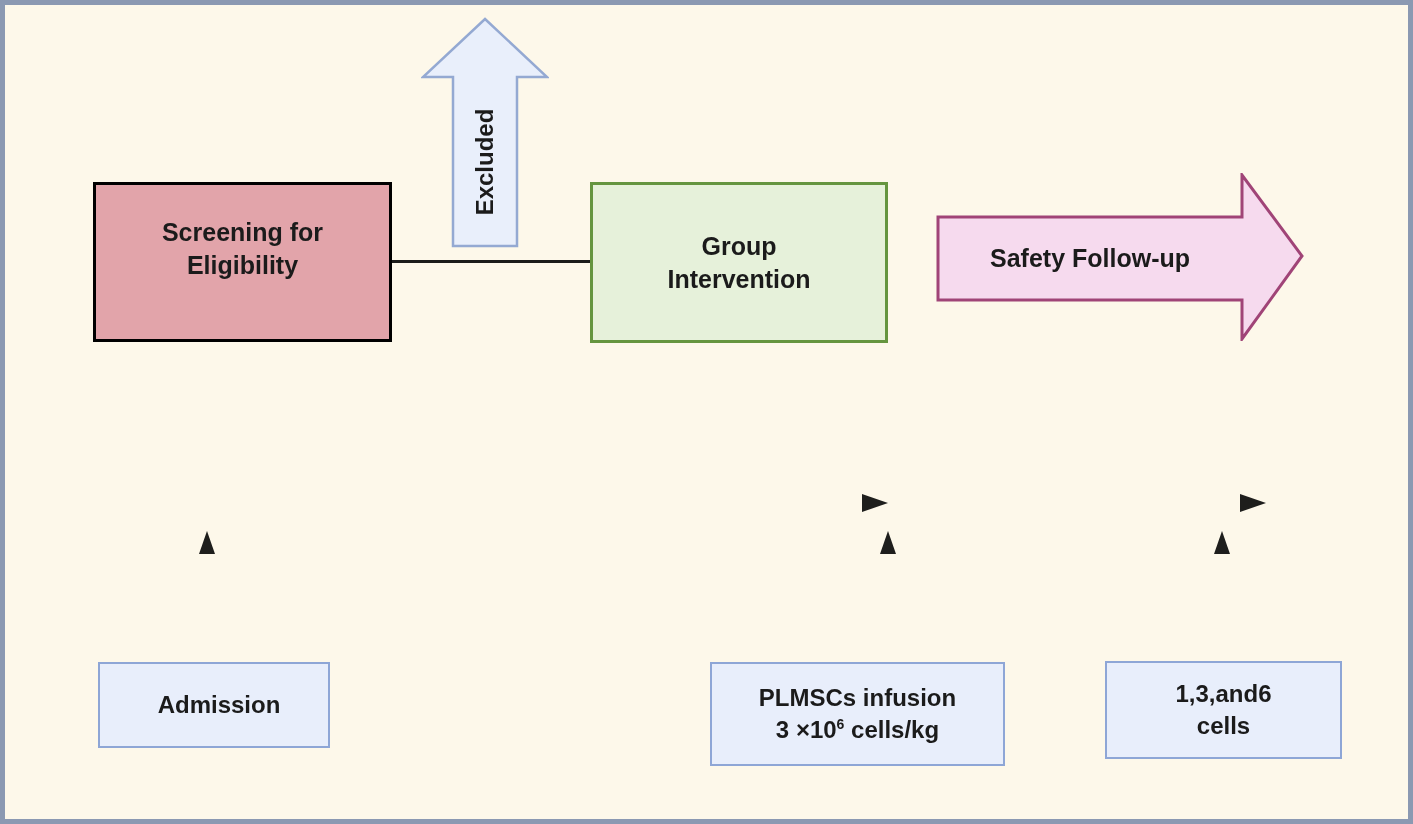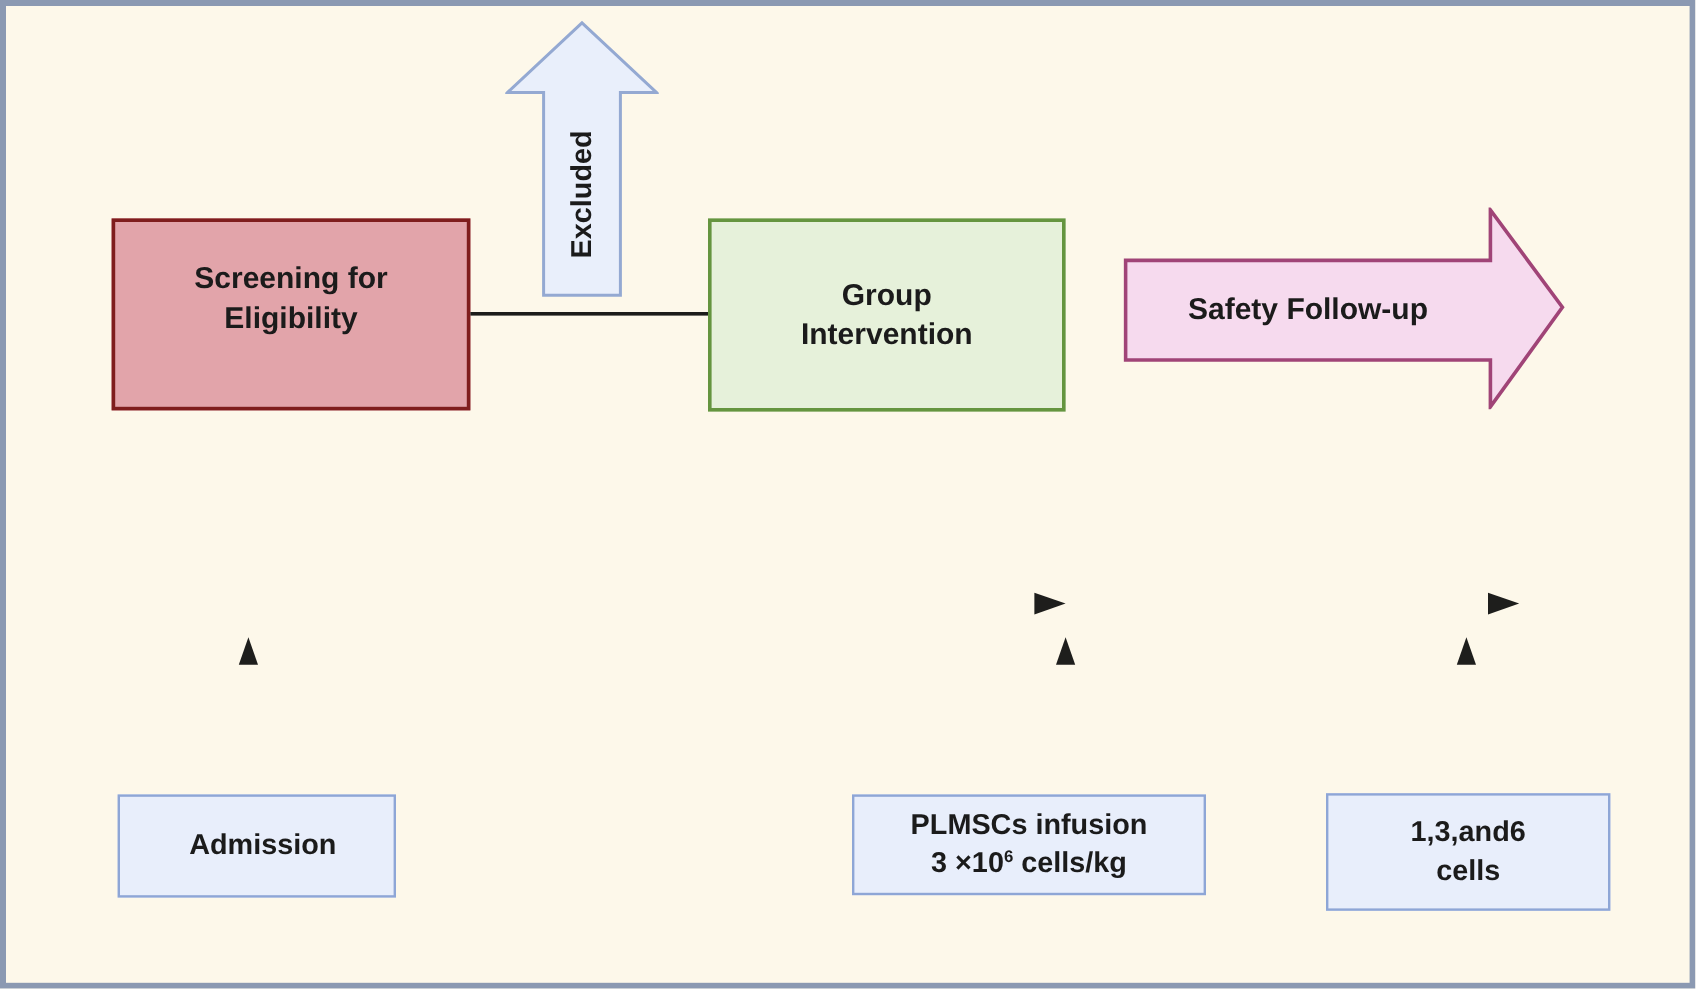--- a/index.html
+++ b/index.html
@@ -16,21 +16,21 @@
     border:5px solid #8b99b2;
     pointer-events:none;
     box-sizing:border-box;
   }
   .abs{position:absolute;box-sizing:border-box;}
   .flexc{display:flex;align-items:center;justify-content:center;text-align:center;}
   .bold{font-weight:700;}
 
   .screening-box{
     left:93px;top:182px;width:299px;height:160px;
-    background:#e2a4aa;border:3px solid #7f1d1d;
+    background:#e2a4aa;border:3px solid #000000;
     font-size:25px;line-height:33px;
     padding-bottom:26px;
   }
   .connector{
     left:392px;top:260px;width:198px;height:3px;
     background:#1c1c1a;
   }
   .excluded-arrow-svg{left:421px;top:17px;}
   .excluded-label-wrap{
     left:453px;top:77px;width:64px;height:169px;
@@ -54,21 +54,21 @@
   .timeline-svg-2{left:908px;top:489px;}
   .v-arrow-1{left:194px;top:528px;}
   .v-arrow-2{left:875px;top:528px;}
   .v-arrow-3{left:1209px;top:528px;}
 
   .info-box{
     background:#e8eefb;border:2.5px solid #8ea6d6;
     font-size:24px;line-height:32px;font-weight:700;
   }
   .admission-box{left:98px;top:662px;width:232px;height:86px;padding-left:10px;}
-  .infusion-box{left:710px;top:662px;width:295px;height:84px;}
+  .infusion-box{left:710px;top:662px;width:295px;height:104px;}
   .months-box{left:1105px;top:661px;width:237px;height:98px;}
   sup.dose-exp{font-size:14px;line-height:0;}
 </style>
 </head>
 <body>
 
 <div class="stage">
 
   <div class="abs flexc bold screening-box">
     <div>

